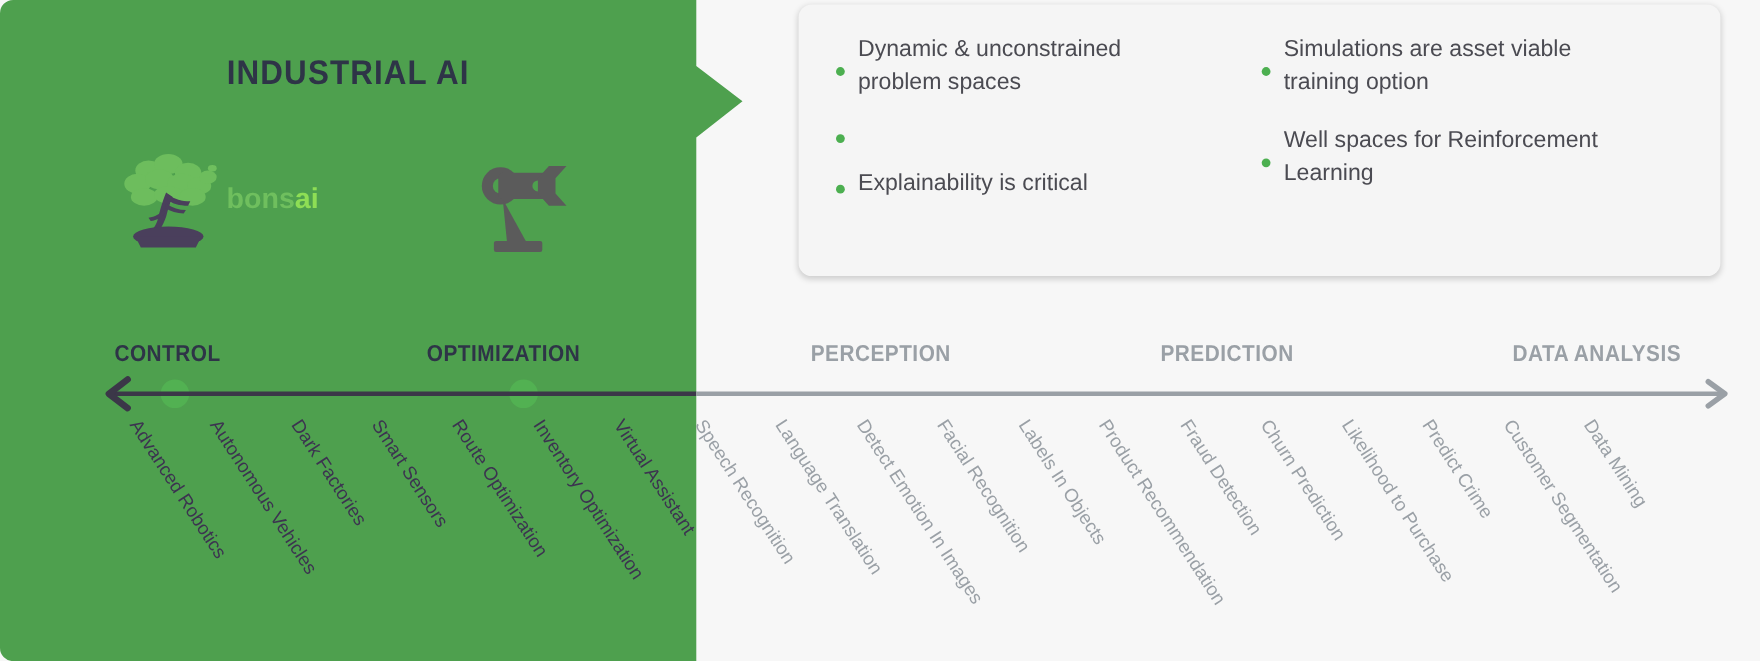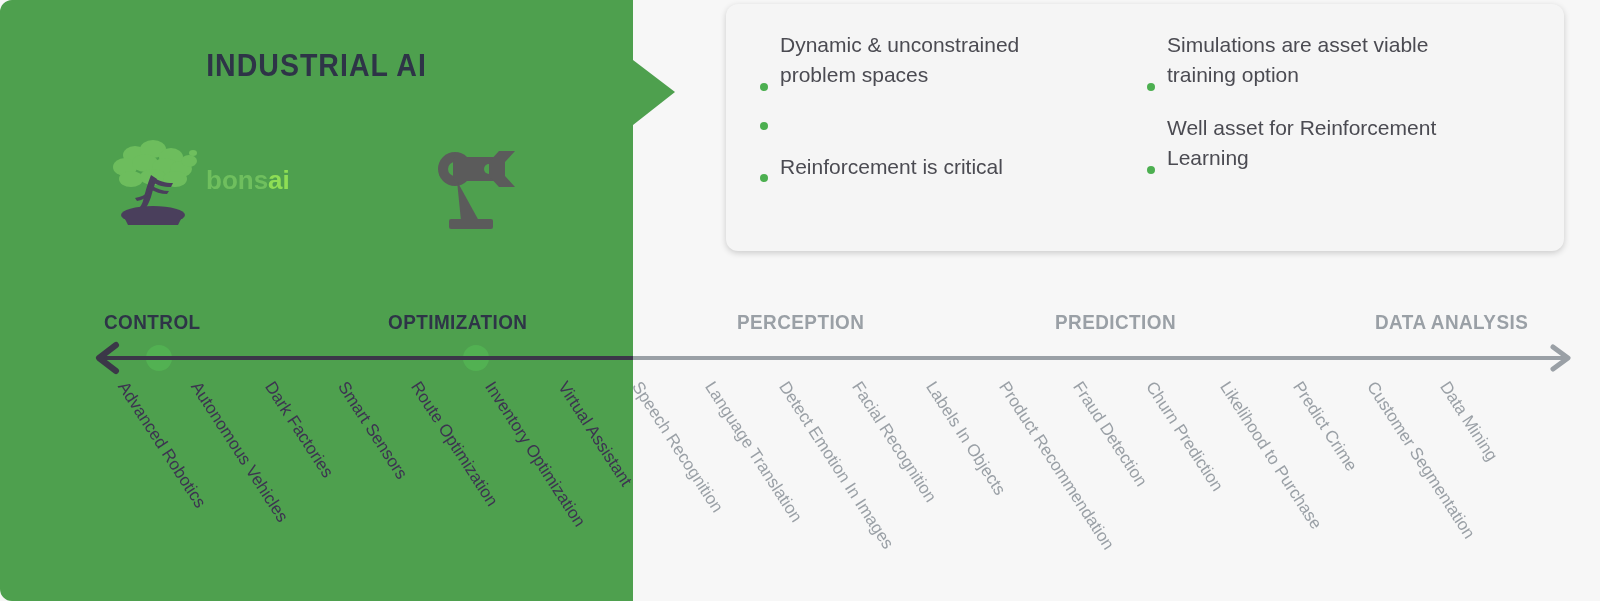--- a/index.html
+++ b/index.html
@@ -41,21 +41,21 @@
   .info-card{
     position:absolute;left:726px;top:4px;width:838px;height:247px;
     background:#f5f5f5;border-radius:12px;
     box-shadow:0 2px 6px rgba(0,0,0,.18);
     box-sizing:border-box;
     padding:26px 30px 0 34px;
     display:flex;
   }
   .card-col{width:50%;box-sizing:border-box;padding-right:10px;}
   .bullet{
-    display:flex;align-items:flex-end;margin-bottom:22px;
+    display:flex;align-items:center;margin-bottom:22px;
   }
   .bullet-dot{
     width:8px;height:8px;border-radius:50%;background:#4caf50;
     margin-top:9px;margin-right:12px;flex:none;
   }
   .bullet-text{
     font-size:21px;line-height:1.45;color:#4b4b52;
     font-family:"Liberation Sans",sans-serif;
     font-weight:400;max-width:300px;
   }
@@ -154,31 +154,31 @@
     <div class="card-col">
       <div class="bullet">
         <span class="bullet-dot"></span>
         <span class="bullet-text">Dynamic &amp; unconstrained problem spaces</span>
       </div>
       <div class="bullet">
         <span class="bullet-dot"></span>
       </div>
       <div class="bullet">
         <span class="bullet-dot"></span>
-        <span class="bullet-text">Reinforcement is critical</span>
+        <span class="bullet-text">Explainability is critical</span>
       </div>
     </div>
     <div class="card-col">
       <div class="bullet">
         <span class="bullet-dot"></span>
         <span class="bullet-text">Simulations are asset viable training option</span>
       </div>
       <div class="bullet">
         <span class="bullet-dot"></span>
-        <span class="bullet-text">Well asset for Reinforcement Learning</span>
+        <span class="bullet-text">Well spaces for Reinforcement Learning</span>
       </div>
     </div>
   </div>
 
   <div class="band-label dark" style="left:104px">CONTROL</div>
   <div class="band-label dark" style="left:388px">OPTIMIZATION</div>
   <div class="band-label gray" style="left:737px">PERCEPTION</div>
   <div class="band-label gray" style="left:1055px">PREDICTION</div>
   <div class="band-label gray" style="left:1375px">DATA ANALYSIS</div>
 

